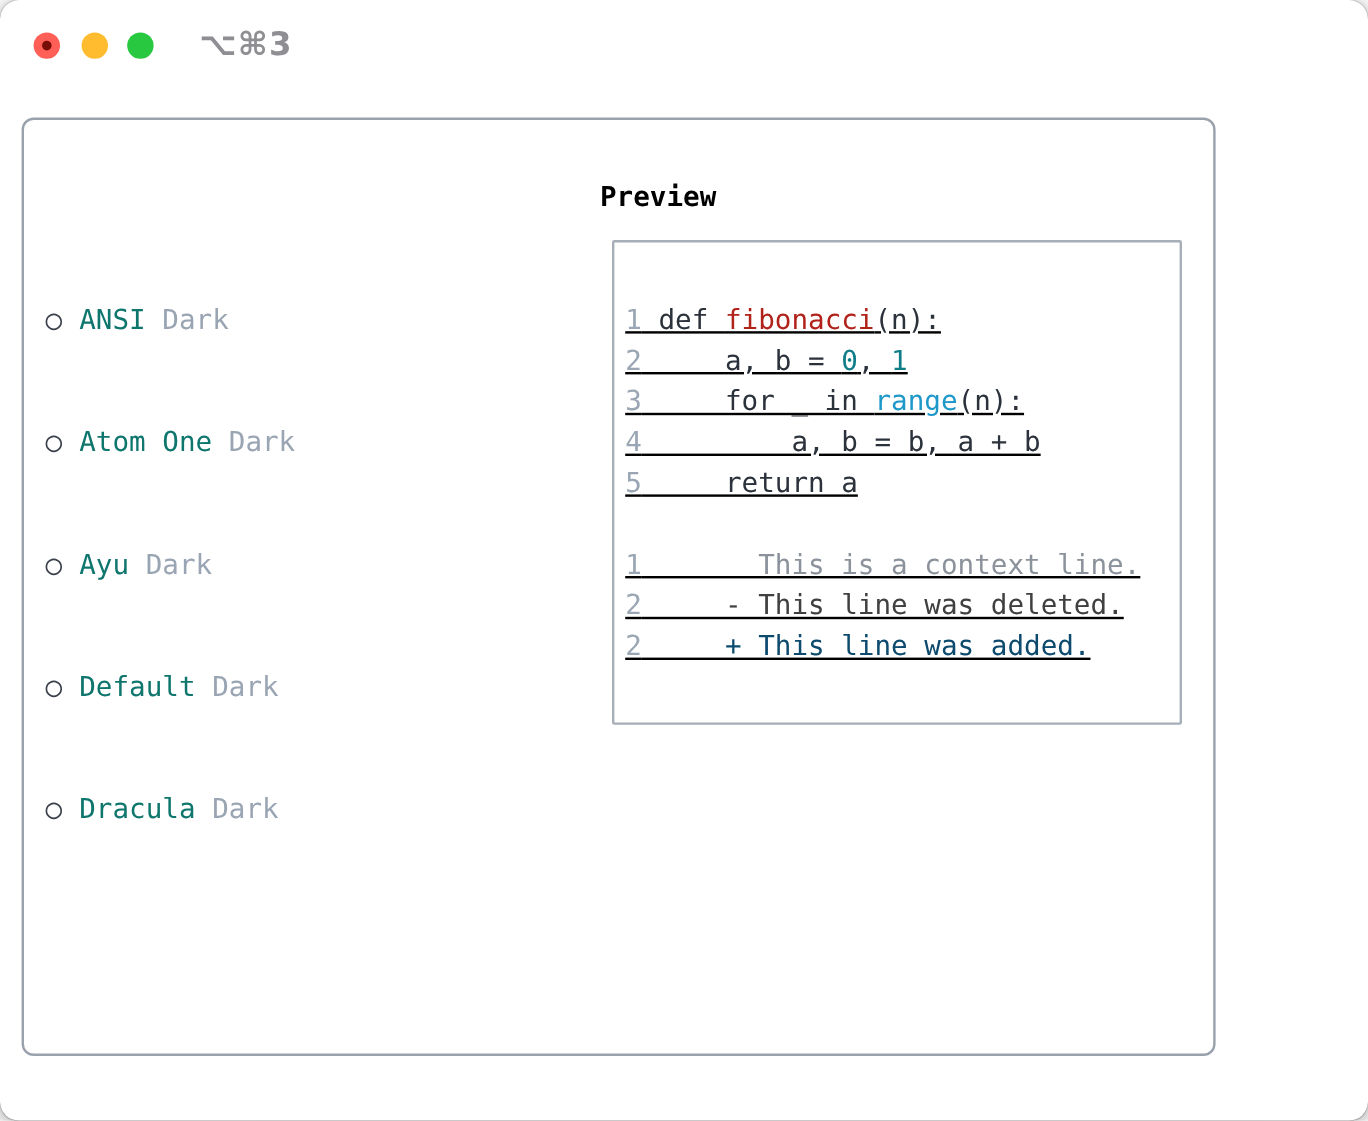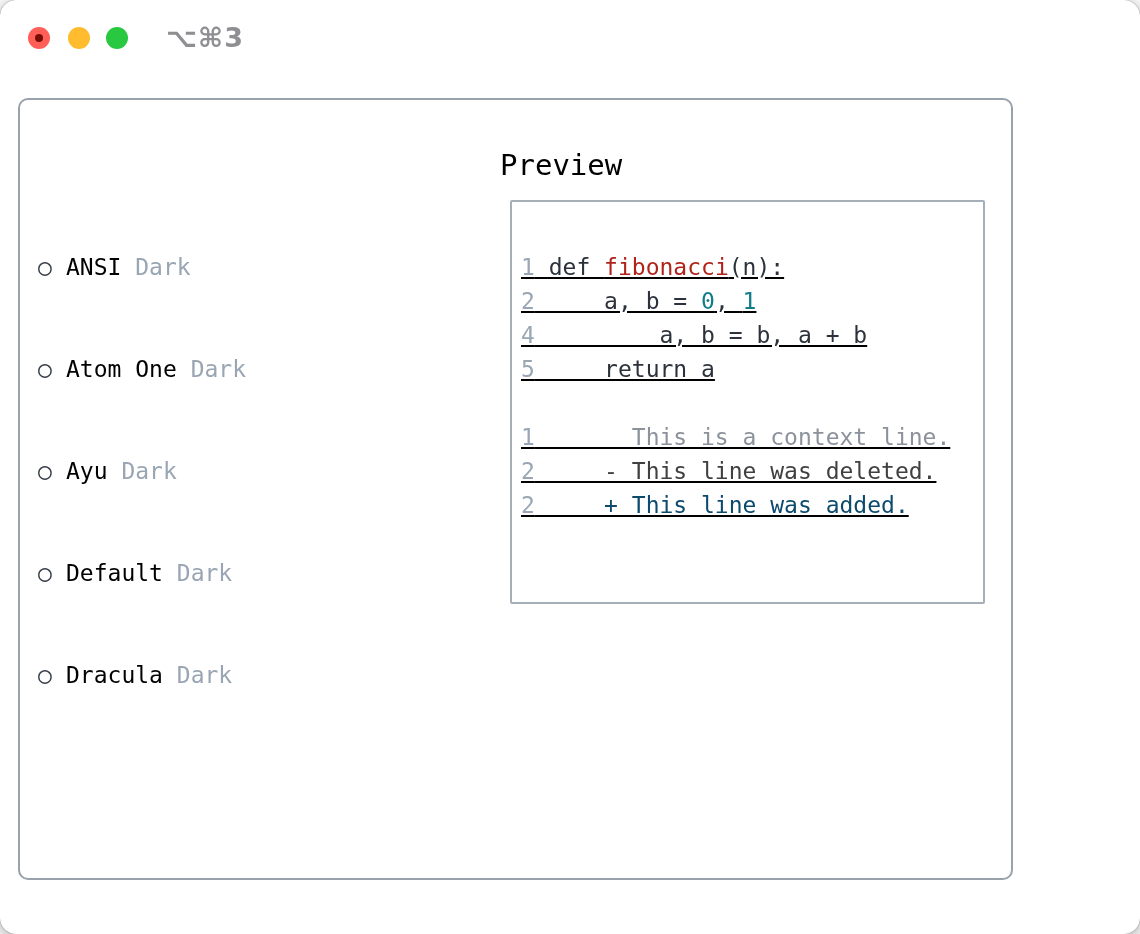--- a/index.html
+++ b/index.html
@@ -24,24 +24,24 @@
   .panel{
     position:absolute;left:18px;top:98px;width:995px;height:782px;
     box-sizing:border-box;border:2px solid #99a2ac;border-radius:10px;background:#fff;
   }
   
   .left-col{position:absolute;left:38px;top:148px;font-size:23px;line-height:34px;white-space:pre;}
   .row{height:34px;}
   .marker{display:inline-block;width:28px;color:#3a414b;}
   .hdr-prefix{display:inline-block;width:28px;color:#000;font-weight:700;}
   .hdr-label{color:#000;font-weight:700;}
-  .item-name{color:#000000;}
+  .item-name{color:#0f766e;}
   .item-tag{color:#9aa5b3;}
   
-  .preview-title{position:absolute;left:500px;top:148px;font-size:29px;line-height:34px;font-weight:400;color:#000;}
+  .preview-title{position:absolute;left:500px;top:148px;font-size:23px;line-height:34px;font-weight:700;color:#000;}
   .preview-box{
     position:absolute;left:510px;top:200px;width:475px;height:404px;
     box-sizing:border-box;border:2px solid #a6aeb8;border-radius:2px;background:#fff;
     padding:48px 0 0 9px;overflow:hidden;
   }
   .cl{font-size:23px;line-height:34px;height:34px;white-space:pre;text-decoration:underline;}
   .ln{color:#9aa6b4;}
   .c-code{color:#2b323b;}
   .c-func{color:#b1231a;}
   .c-const{color:#0e7d88;}
@@ -88,20 +88,21 @@
 
     
     
   </div>
 
   <div class="preview-title">Preview</div>
 
   <div class="preview-box">
     <div class="cl"><span class="ln">1</span><span class="c-code"> def </span><span class="c-func">fibonacci</span><span class="c-code">(n):</span></div>
     <div class="cl"><span class="ln">2</span><span class="c-code">     a, b = </span><span class="c-const">0</span><span class="c-code">, </span><span class="c-const">1</span></div>
+    <div class="cl"><span class="ln">3</span><span class="c-code">     for _ in </span><span class="c-builtin">range</span><span class="c-code">(n):</span></div>
     <div class="cl"><span class="ln">4</span><span class="c-code">         a, b = b, a + b</span></div>
     <div class="cl"><span class="ln">5</span><span class="c-code">     return a</span></div>
     <div class="cl"></div>
     <div class="cl"><span class="ln">1</span><span class="c-ctx">       This is a context line.</span></div>
     <div class="cl"><span class="ln">2</span><span class="c-del">     - This line was deleted.</span></div>
     <div class="cl"><span class="ln">2</span><span class="c-add">     + This line was added.</span></div>
   </div>
 
 </div>
 

